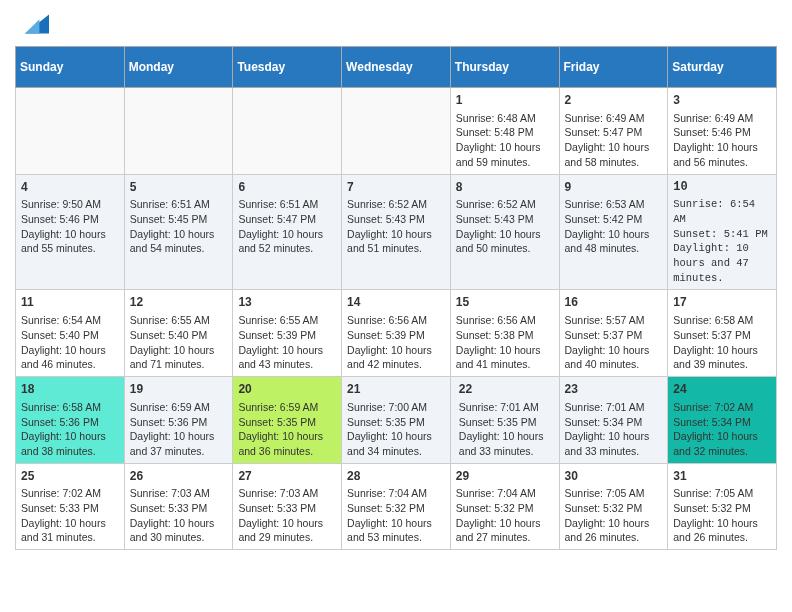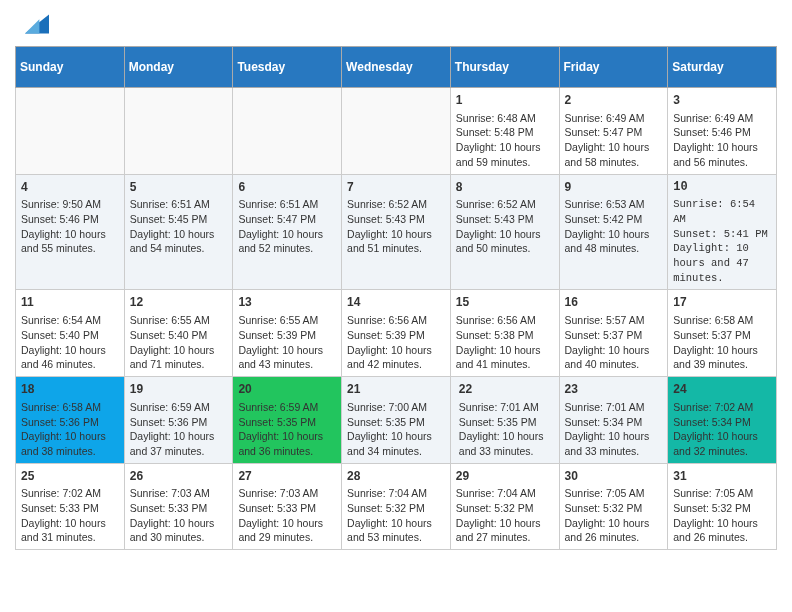--- a/index.html
+++ b/index.html
@@ -178,27 +178,27 @@
           <div class="cell-content"><span class="day-num">15</span><span>Sunrise: 6:56 AM</span><br><span>Sunset: 5:38 PM</span><br><span>Daylight: 10 hours and 41 minutes.</span></div>
         </td>
         <td>
           <div class="cell-content"><span class="day-num">16</span><span>Sunrise: 5:57 AM</span><br><span>Sunset: 5:37 PM</span><br><span>Daylight: 10 hours and 40 minutes.</span></div>
         </td>
         <td>
           <div class="cell-content"><span class="day-num">17</span><span>Sunrise: 6:58 AM</span><br><span>Sunset: 5:37 PM</span><br><span>Daylight: 10 hours and 39 minutes.</span></div>
         </td>
       </tr>
       <tr>
-        <td style="background: #0ea5e9;">
+        <td style="background: #5eead4;">
           <div class="cell-content"><span class="day-num">18</span><span>Sunrise: 6:58 AM</span><br><span>Sunset: 5:36 PM</span><br><span>Daylight: 10 hours and 38 minutes.</span></div>
         </td>
         <td style="background: rgb(240, 244, 248); margin-top: 32px;">
           <div class="cell-content"><span class="day-num">19</span><span>Sunrise: 6:59 AM</span><br><span>Sunset: 5:36 PM</span><br><span>Daylight: 10 hours and 37 minutes.</span></div>
         </td>
-        <td style="background: #22c55e;">
+        <td style="background: #bef264;">
           <div class="cell-content"><span class="day-num">20</span><span>Sunrise: 6:59 AM</span><br><span>Sunset: 5:35 PM</span><br><span>Daylight: 10 hours and 36 minutes.</span></div>
         </td>
         <td style="background: rgb(240, 244, 248); margin-left: 12px;">
           <div class="cell-content"><span class="day-num">21</span><span>Sunrise: 7:00 AM</span><br><span>Sunset: 5:35 PM</span><br><span>Daylight: 10 hours and 34 minutes.</span></div>
         </td>
         <td style="background: rgb(240, 244, 248); padding-left: 8px;">
           <div class="cell-content"><span class="day-num">22</span><span>Sunrise: 7:01 AM</span><br><span>Sunset: 5:35 PM</span><br><span>Daylight: 10 hours and 33 minutes.</span></div>
         </td>
         <td style="background: rgb(240, 244, 248);">
           <div class="cell-content"><span class="day-num">23</span><span>Sunrise: 7:01 AM</span><br><span>Sunset: 5:34 PM</span><br><span>Daylight: 10 hours and 33 minutes.</span></div>

